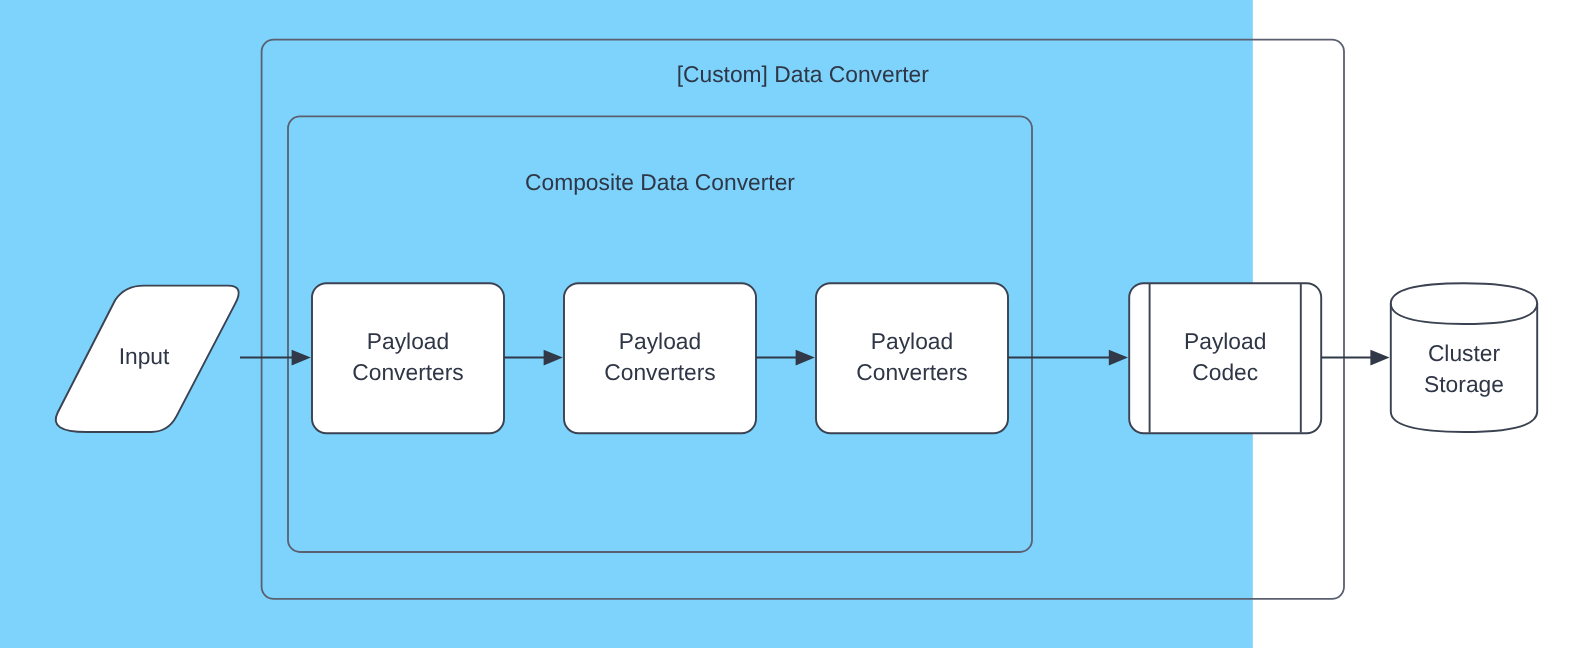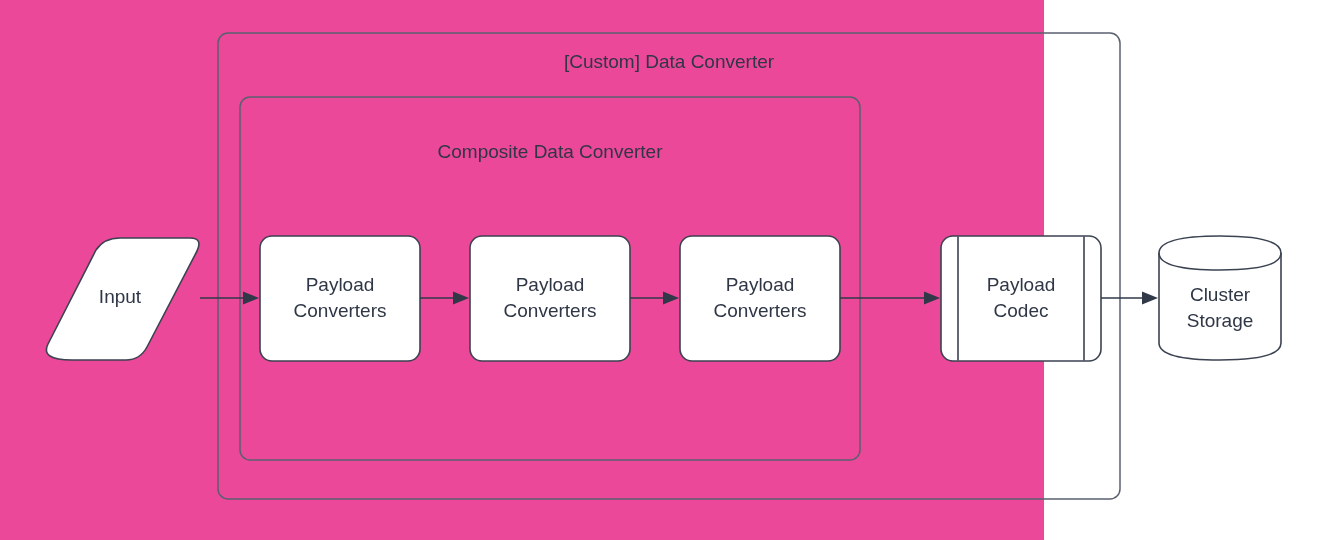--- a/index.html
+++ b/index.html
@@ -10,21 +10,21 @@
   body {
     width: 1320px;
     height: 540px;
     font-family: "Liberation Sans", sans-serif;
     overflow: hidden;
   }
   #diagram-root {
     position: relative;
     width: 1044px;
     height: 540px;
-    background: #ec4899;
+    background: #7dd3fc;
   }
   svg#diagram-svg {
     display: block;
     width: 1320px;
     height: 540px;
   }
   .shape-outline {
     fill: #ffffff;
     stroke: #3b4251;
     stroke-width: 1.6;

